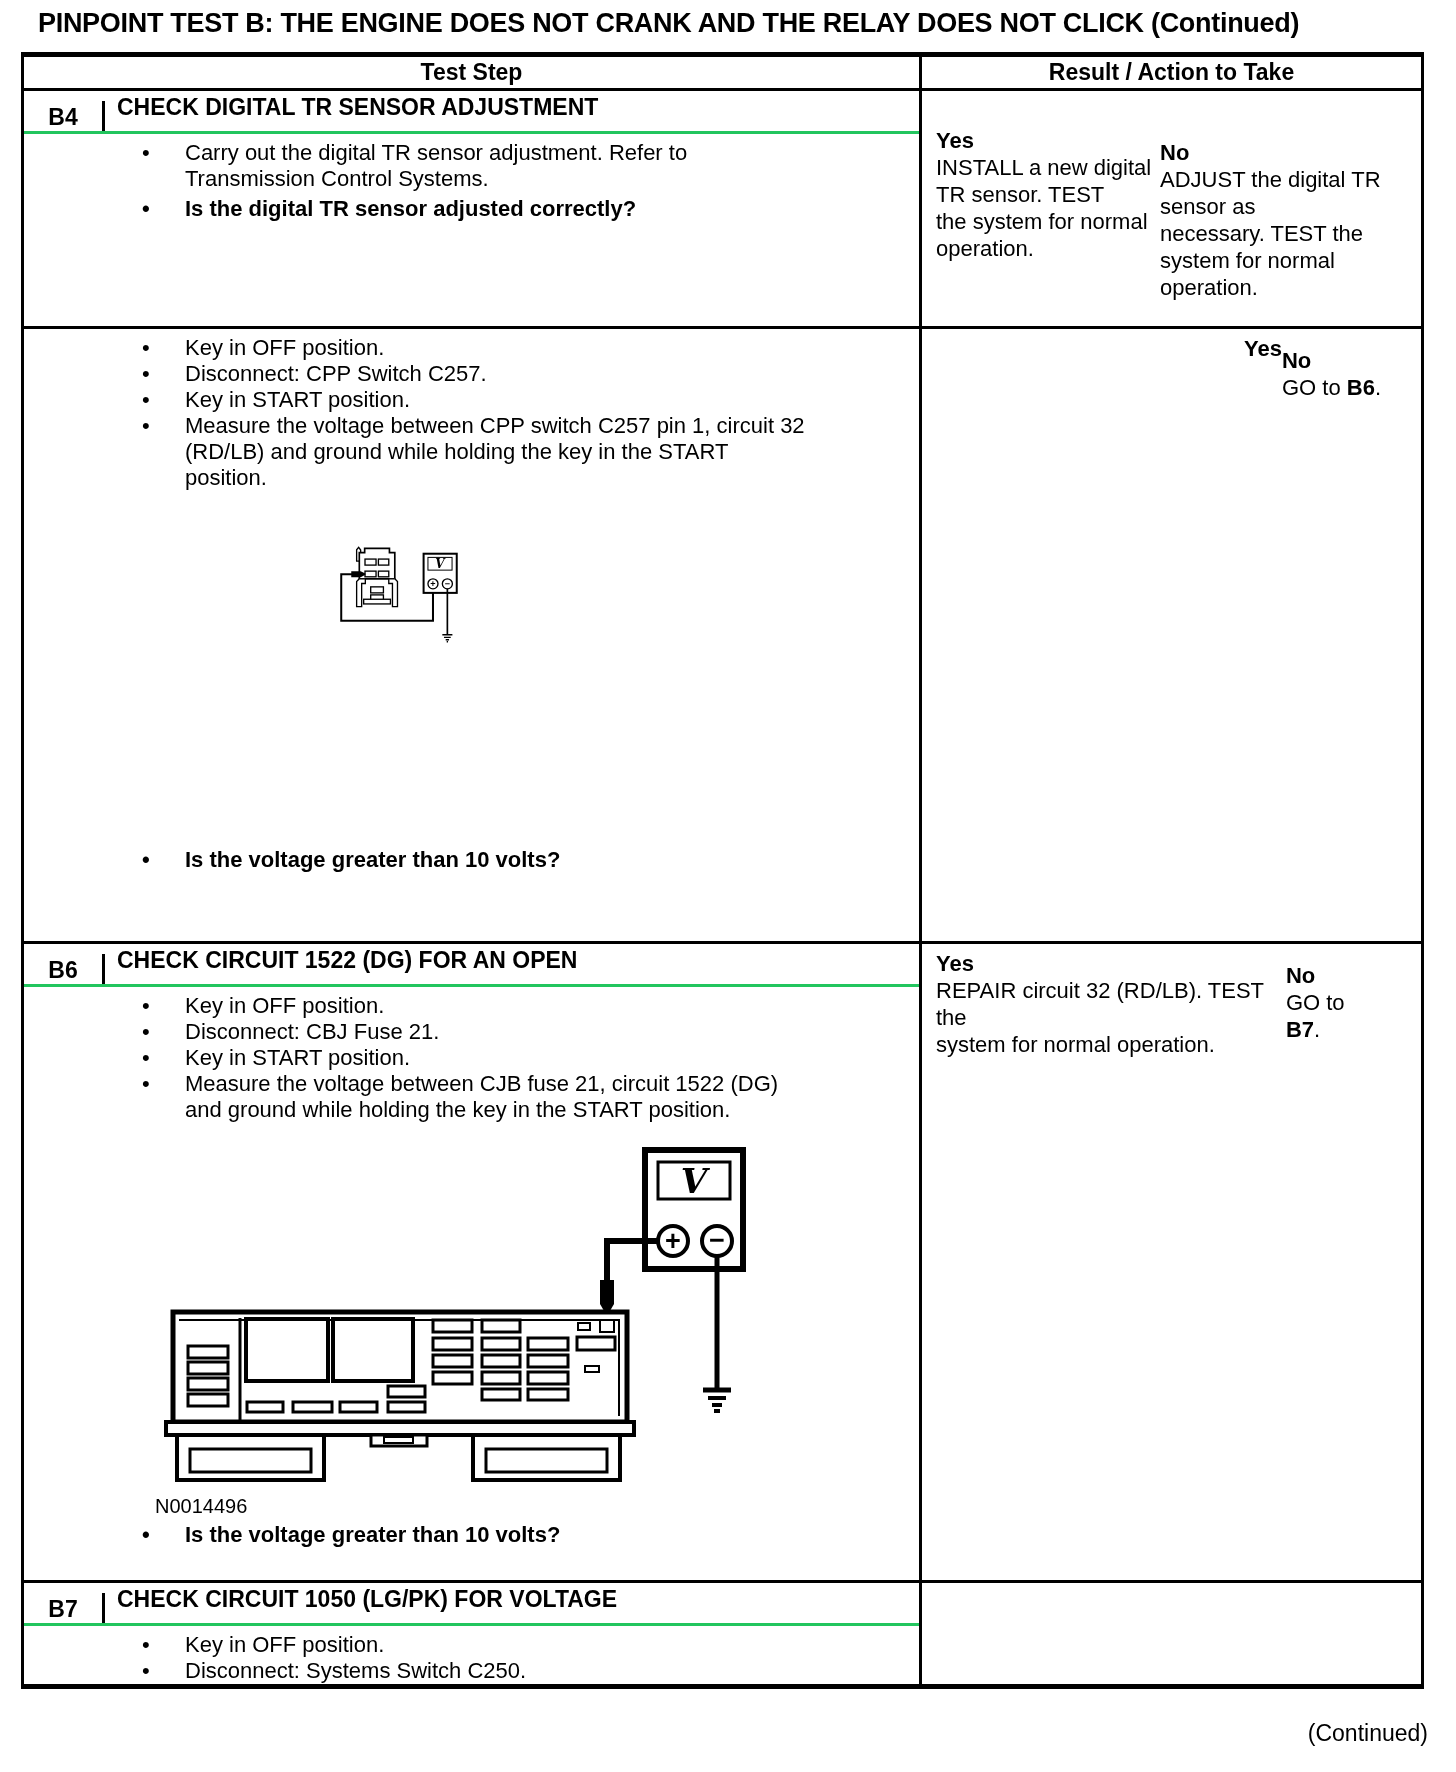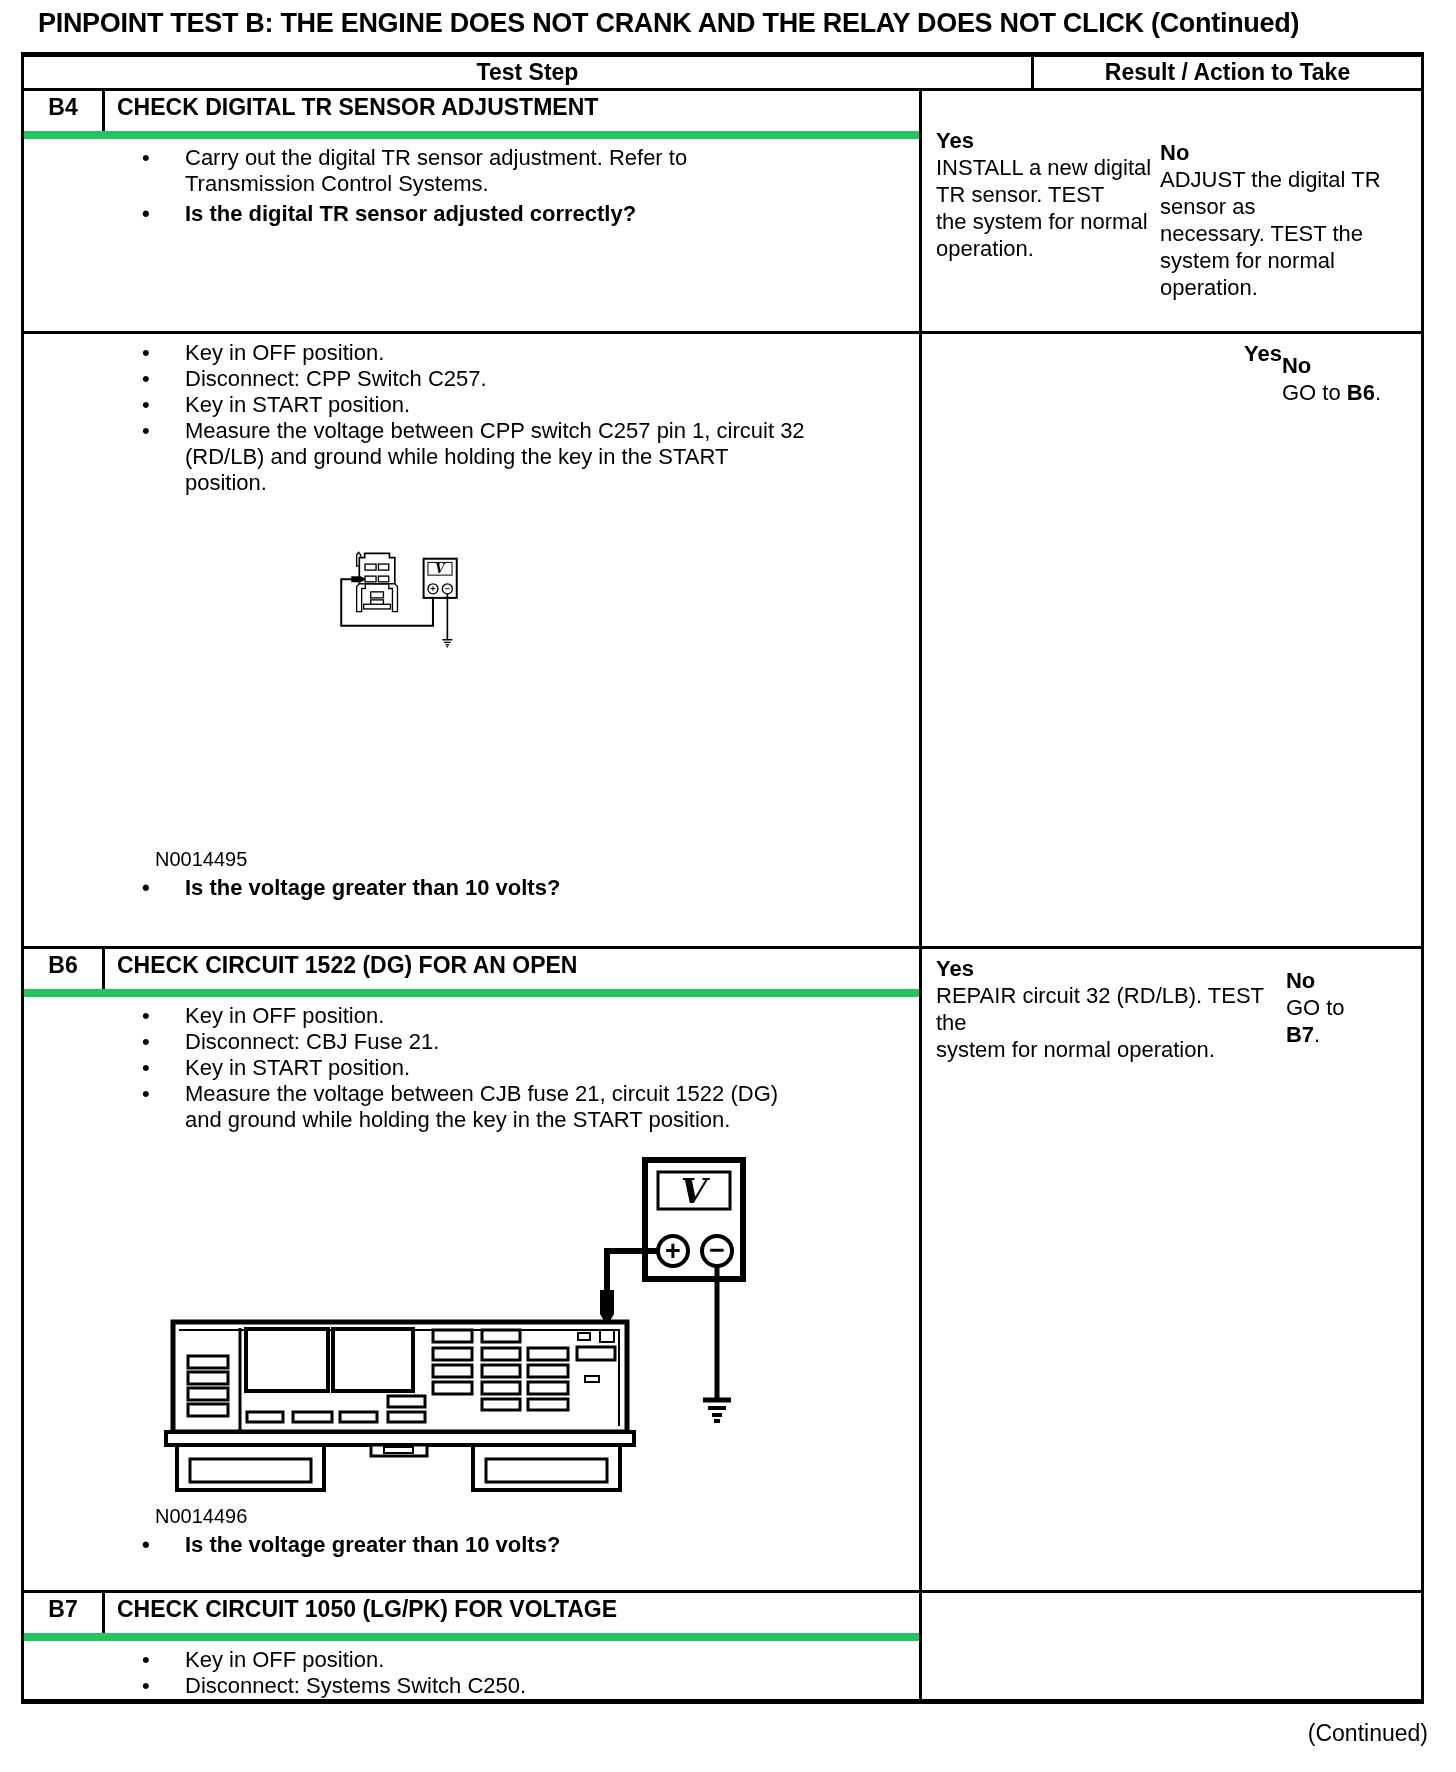--- a/index.html
+++ b/index.html
@@ -14,27 +14,27 @@
     font-size: 27px; font-weight: bold; letter-spacing: -0.3px;
     white-space: nowrap;
   }
   .ppt-table {
     position: absolute; left: 21px; top: 52px; width: 1403px;
     border: 3px solid #000; border-top-width: 5px; border-bottom-width: 5px;
     background: #fff;
   }
   .hdr-row { display: flex; border-bottom: 3px solid #000; height: 34px; }
   .hcell { font-size: 23px; font-weight: bold; text-align: center; line-height: 31px; }
-  .hcell.left { width: 1010px; border-right: 3px solid #000; }
+  .hcell.left { width: 898px; border-right: 3px solid #000; }
   .hcell.right { flex: 1; }
 
   .row { display: flex; border-bottom: 3px solid #000; }
   .row:last-child { border-bottom: none; }
   .left-col { width: 898px; border-right: 3px solid #000; display: flex; flex-direction: column; }
-  .band { display: flex; border-bottom: 8px solid #22c55e; }
+  .band { display: flex; border-bottom: 3px solid #22c55e; align-items: flex-end; }
   .num {
     width: 81px; border-right: 3px solid #000;
     font-size: 23px; font-weight: bold;
     display: flex; justify-content: center; align-items: flex-start;
     padding-top: 3px;
   }
   .ttl {
     flex: 1; font-size: 23px; font-weight: bold; line-height: 28px;
     padding: 2px 8px 10px 12px; white-space: pre-line;
   }
@@ -171,21 +171,20 @@
 
               <line x1="589" y1="733" x2="589" y2="869" stroke="#000" stroke-width="5"></line>
               <g>
                 <line x1="574" y1="870" x2="604" y2="870" stroke="#000" stroke-width="5"></line>
                 <line x1="579" y1="878" x2="599" y2="878" stroke="#000" stroke-width="4"></line>
                 <line x1="584" y1="885" x2="594" y2="885" stroke="#000" stroke-width="4"></line>
                 <line x1="587" y1="891" x2="591" y2="891" stroke="#000" stroke-width="4"></line>
               </g>
             </svg>
           </svg>
-          <div class="fig-label">N0014495</div>
         </div>
 
         <div class="bullet-item q q-after-fig">
           <span class="bullet-marker">•</span>
           <span class="bullet-text">Is the voltage greater than 10 volts?</span>
         </div>
       </div>
     </div>
     <div class="right-col align-bottom">
       <div class="result-block">

